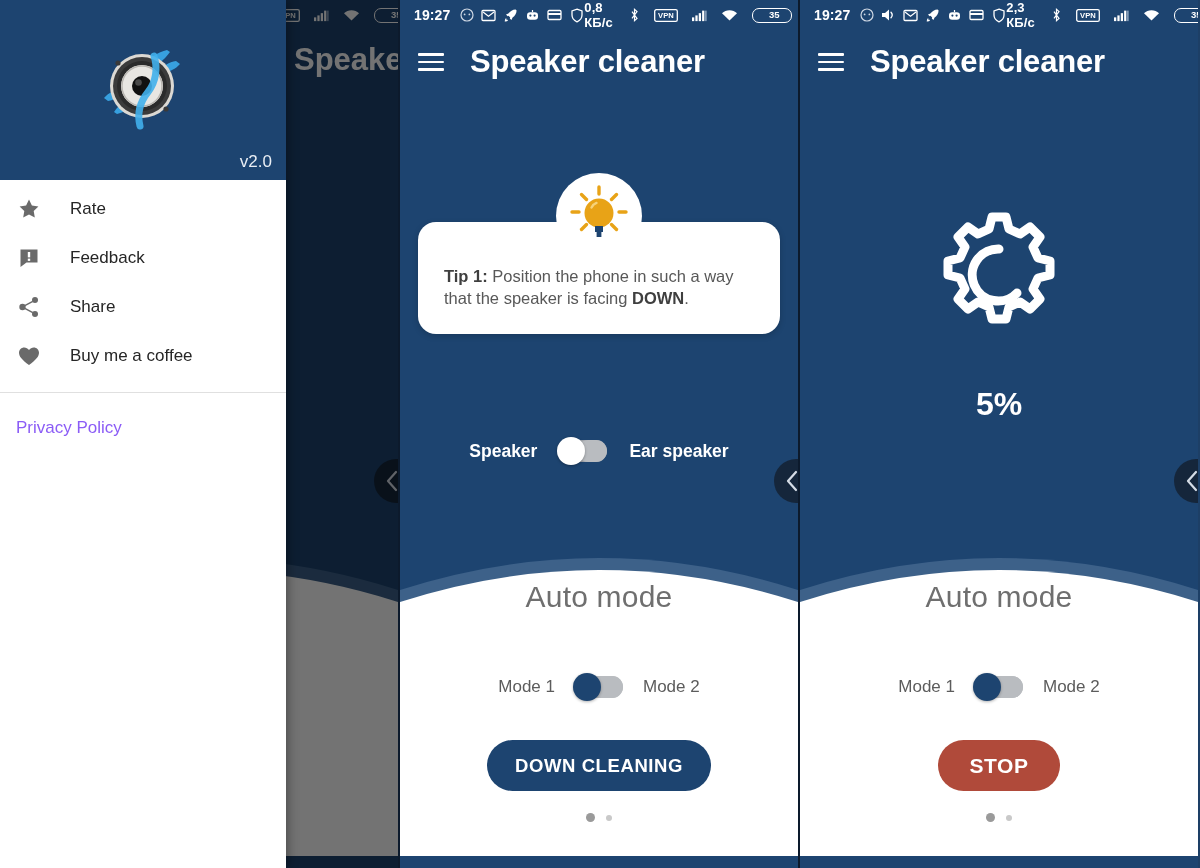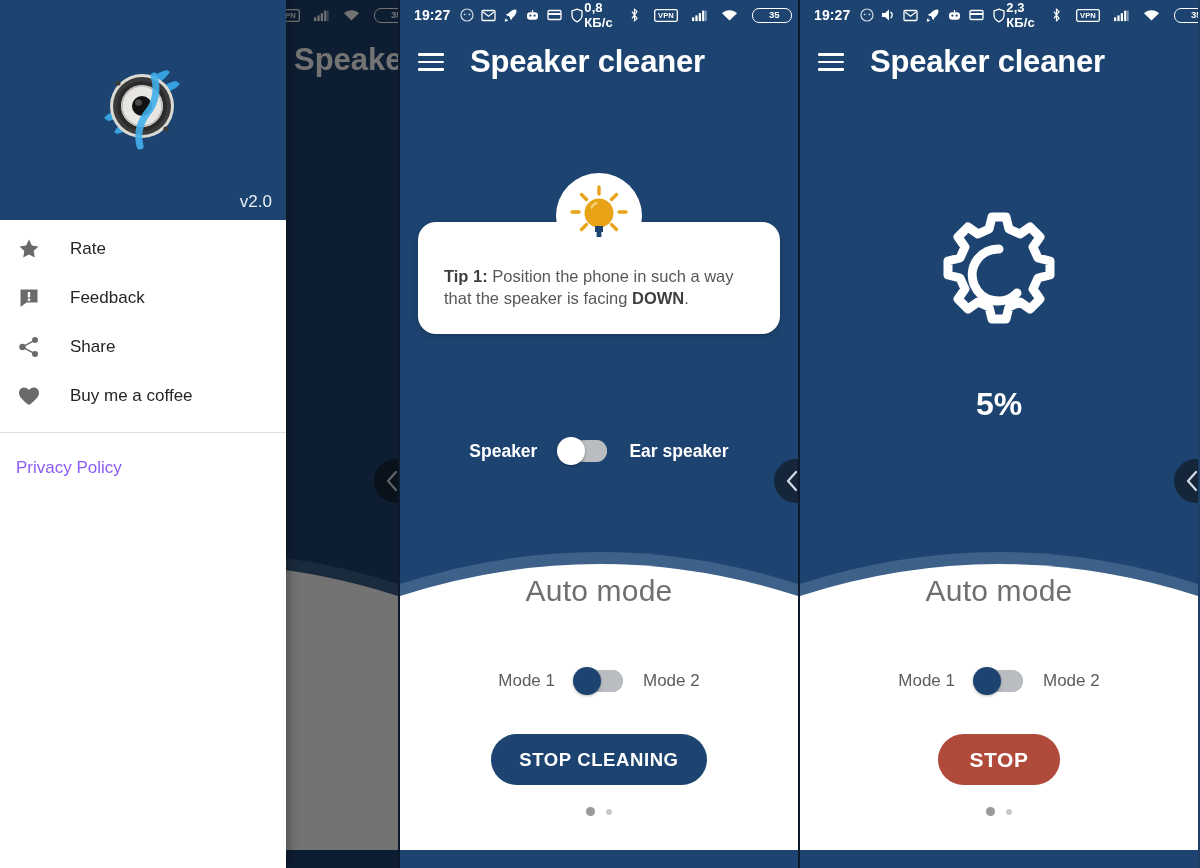--- a/index.html
+++ b/index.html
@@ -54,21 +54,21 @@
   }
   .hamburger { width: 26px; height: 20px; display:flex; flex-direction:column;
                justify-content:center; gap:5px; cursor: pointer; }
   .hamburger i { display:block; height: 2.5px; background: #fff; border-radius: 1px; }
   .app-title {
     color: #ffffff; font-size: 31px; font-weight: bold; letter-spacing: -.2px;
     white-space: nowrap;
   }
 
   
-  .sheet-wrap { position: absolute; left: 0; right: 0; bottom: 18px; height: 330px; z-index: 10; }
+  .sheet-wrap { position: absolute; left: 0; right: 0; bottom: 12px; height: 330px; z-index: 10; }
   .sheet-wrap svg { position:absolute; top:0; left:0; width:100%; height:100%; }
   .sheet-content {
     position: absolute; left: 0; right: 0; top: 0; height: 100%;
     display: flex; flex-direction: column; align-items: center;
   }
   .auto-mode {
     margin-top: 54px;
     font-size: 30px; color: #6f6f6f; font-weight: normal; letter-spacing: .2px;
   }
   .mode-row {
@@ -158,21 +158,21 @@
     position: absolute; inset: 0; z-index: 50;
     background: rgba(0,0,0,.55);
   }
   .drawer {
     position: absolute; left: 0; top: 0; bottom: 0; width: 286px; z-index: 60;
     background: #ffffff;
     display: flex; flex-direction: column;
     box-shadow: 2px 0 10px rgba(0,0,0,.35);
   }
   .drawer-head {
-    height: 220px; background: #1d4470; position: relative;
+    height: 180px; background: #1d4470; position: relative;
     display: flex; align-items: center; justify-content: center;
   }
   .drawer-ver {
     position: absolute; right: 14px; bottom: 8px;
     color: #e9eef4; font-size: 17px;
   }
   .menu { padding-top: 4px; }
   .menu-item {
     height: 49px; display: flex; align-items: center;
     padding-left: 16px; gap: 28px; cursor: pointer;
@@ -491,21 +491,21 @@
       <div class="sheet-content">
         <div class="auto-mode">Auto mode</div>
         <div class="mode-row">
           <span>Mode 1</span>
           <span class="switch">
             <span class="track-r"></span>
             <span class="knob"></span>
           </span>
           <span>Mode 2</span>
         </div>
-        <button class="cta start">STOP CLEANING</button>
+        <button class="cta start">DOWN CLEANING</button>
         <div class="dots">
           <span class="dot a"></span>
           <span class="dot b"></span>
         </div>
       </div>
     </div>
 
     <div class="chev">
       <svg width="20" height="24" viewBox="0 0 20 24">
           <path d="M13 3L5 12l8 9" fill="none" stroke="#d5dce6" stroke-width="2.2" stroke-linecap="round" stroke-linejoin="round"></path>

